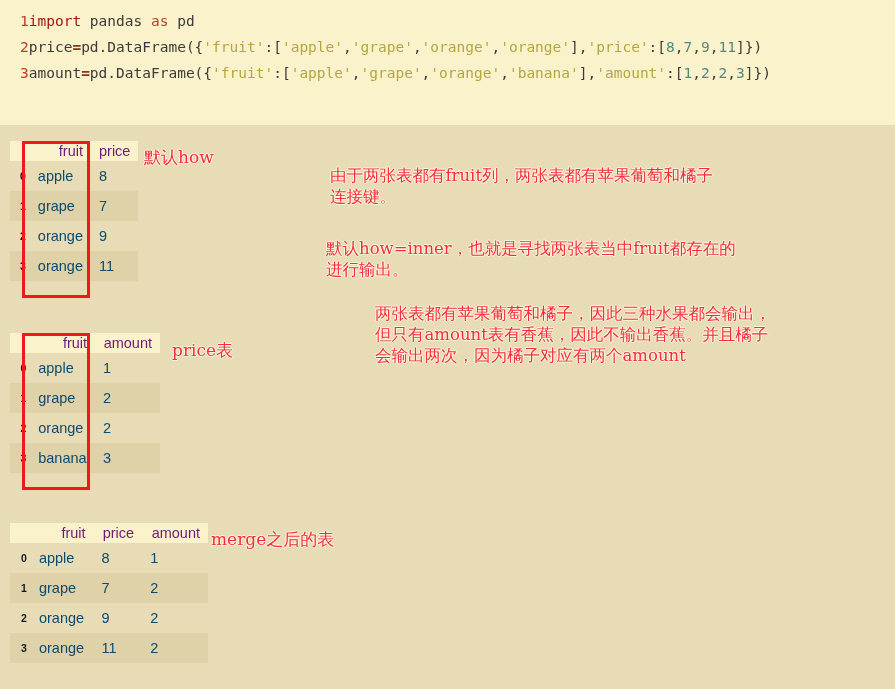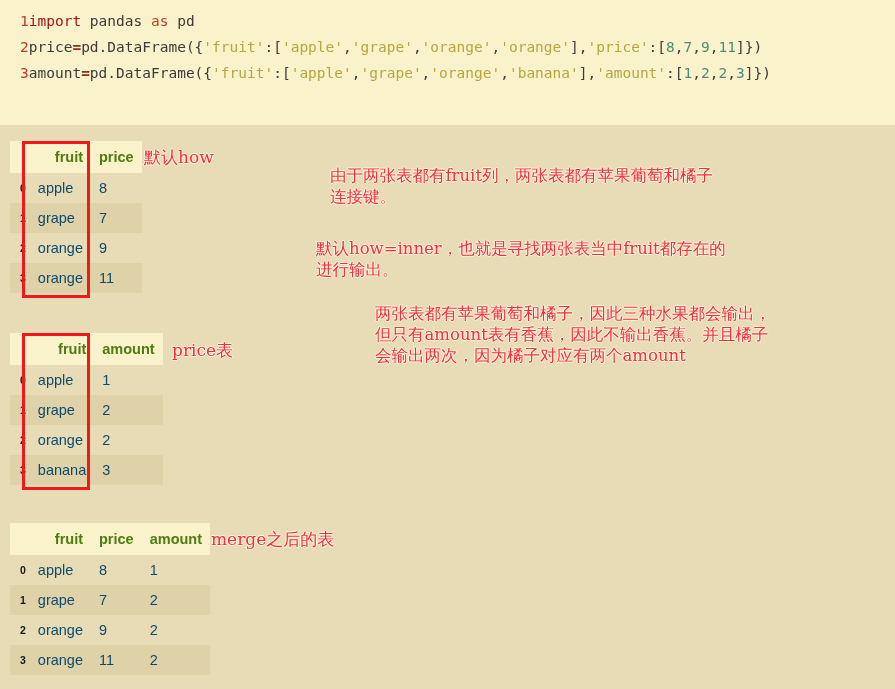--- a/index.html
+++ b/index.html
@@ -57,23 +57,23 @@
   table.df th,
   table.df td {
     border: none;
     padding: 0;
     text-align: left;
     vertical-align: middle;
     white-space: nowrap;
   }
   table.df thead th {
     background: #faf2ca;
-    font-weight: bold;
-    color: #4d7c0f;
-    height: 32px;
+    font-weight: normal;
+    color: #701a75;
+    height: 20px;
     padding: 0 8px;
     text-align: right;
   }
   table.df thead th.idx-head {
     width: 22px;
     padding-left: 10px;
     padding-right: 4px;
   }
   table.df tbody td {
     height: 30px;
@@ -231,17 +231,17 @@
           <td style="width: 48px;">11</td>
           <td style="width: 70px;">2</td>
         </tr>
       </tbody>
     </table>
   </div>
 <div class="anno tbl-label" id="label-2" style="left:211px; top:528px;">merge之后的表</div>
 
 <div class="anno para" style="left:330px; top:165px;">由于两张表都有fruit列，两张表都有苹果葡萄和橘子
 连接键。</div>
-<div class="anno para" style="left:316px; top:238px;">默认how=inner，也就是寻找两张表当中fruit都存在的
+<div class="anno para" style="left:326px; top:238px;">默认how=inner，也就是寻找两张表当中fruit都存在的
 进行输出。</div>
 <div class="anno para" style="left:327px; top:303px;margin-left:48px;">两张表都有苹果葡萄和橘子，因此三种水果都会输出，
 但只有amount表有香蕉，因此不输出香蕉。并且橘子
 会输出两次，因为橘子对应有两个amount</div>
 
 </body></html>

